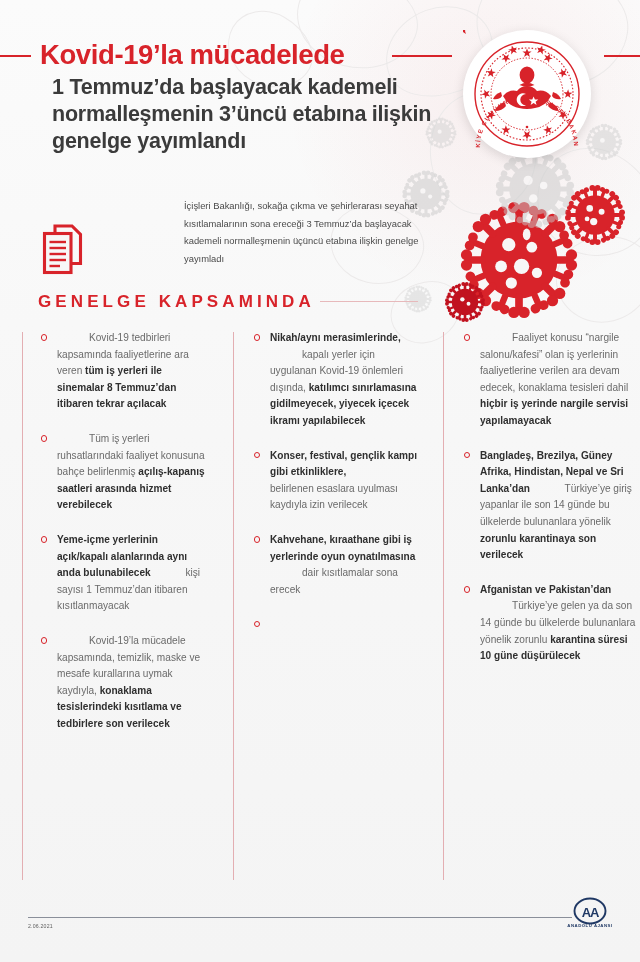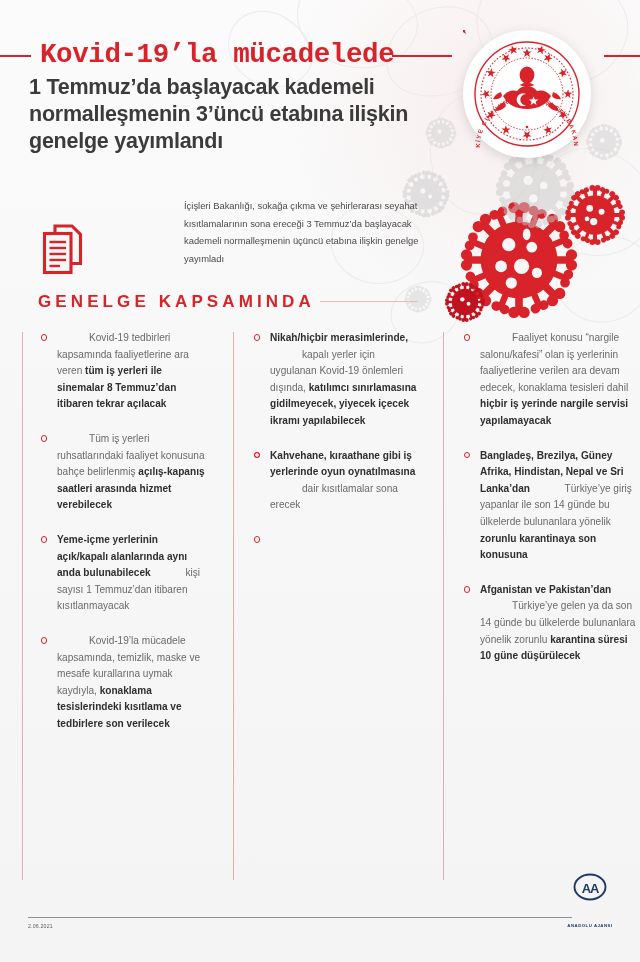--- a/index.html
+++ b/index.html
@@ -33,22 +33,22 @@
   
   .virus{position:absolute;}
   .virus svg{display:block;}
 
   
   .rule-red{position:absolute;height:2px;background:#d8232a;}
   .rule-thin{position:absolute;height:1px;background:#e7b9bb;}
 
   .title1{position:absolute;left:40px;top:39px;
     font-size:27.5px;font-weight:700;color:#d8232a;letter-spacing:-.4px;
-    white-space:nowrap;font-family:Liberation Mono, monospace;}
-  .title2{position:absolute;left:29px;top:74px;width:380px;
+    white-space:nowrap;}
+  .title2{position:absolute;left:52px;top:74px;width:380px;
     font-size:21.5px;font-weight:700;color:#3b3b3b;line-height:27px;letter-spacing:-.25px;}
   .lede{position:absolute;left:184px;top:197px;width:245px;
     font-size:9.4px;color:#4b4b4b;line-height:17.6px;}
 
   
   .emblem-wrap{position:absolute;left:463px;top:30px;width:128px;height:128px;}
   .emblem-disc{position:absolute;inset:0;border-radius:50%;background:#fff;
     box-shadow:0 3px 12px rgba(0,0,0,.13);}
 
   
@@ -72,21 +72,21 @@
   ul.items li{position:relative;padding-left:16px;margin-bottom:18px;
     font-size:10.1px;line-height:16.6px;color:#6a6a6a;}
   ul.items li .bullet{position:absolute;left:0;top:4.4px;
     width:6.4px;height:6.4px;border:1.3px solid #d8232a;border-radius:50%;box-sizing:border-box;}
   ul.items li b{font-weight:700;color:#2f2f2f;}
   ul.items li .n{font-weight:400;color:#6a6a6a;margin-left:32px;}
 
   
   .foot-rule{position:absolute;left:28px;top:917px;width:544px;height:1px;background:#8a8f9a;}
   .foot-date{position:absolute;left:28px;top:923px;font-size:5.2px;color:#5d5d5d;letter-spacing:.2px;}
-  .aa-logo{position:absolute;left:566px;top:872px;width:48px;height:32px;}
+  .aa-logo{position:absolute;left:566px;top:896px;width:48px;height:32px;}
   .aa-name{position:absolute;left:562px;top:923px;width:56px;text-align:center;
     font-size:4.3px;color:#1f3864;letter-spacing:.5px;font-weight:700;}
 </style>
 </head>
 <body>
 
 <div class="page">
 
   <div class="bg-layer">
     <div class="hdr-wash"></div>
@@ -363,32 +363,32 @@
         <li><span class="bullet"></span><span><span class="n">Kovid-19 tedbirleri kapsamında faaliyetlerine ara veren </span><b>tüm iş yerleri ile sinemalar 8 Temmuz’dan itibaren tekrar açılacak</b></span></li>
         <li><span class="bullet"></span><span><span class="n">Tüm iş yerleri ruhsatlarındaki faaliyet konusuna bahçe belirlenmiş </span><b>açılış-kapanış saatleri arasında hizmet verebilecek</b></span></li>
         <li><span class="bullet"></span><span><b>Yeme-içme yerlerinin açık/kapalı alanlarında aynı anda bulunabilecek</b><span class="n"> kişi sayısı 1 Temmuz’dan itibaren kısıtlanmayacak</span></span></li>
         <li><span class="bullet"></span><span><span class="n">Kovid-19’la mücadele kapsamında, temizlik, maske ve mesafe kurallarına uymak kaydıyla, </span><b>konaklama tesislerindeki kısıtlama ve tedbirlere son verilecek</b></span></li>
       </ul>
     </div>
 
     <div class="col col2">
       <div class="col-line"></div>
       <ul class="items">
-        <li><span class="bullet"></span><span><b>Nikah/hiçbir merasimlerinde,</b><span class="n"> kapalı yerler için uygulanan Kovid-19 önlemleri dışında, </span><b>katılımcı sınırlamasına gidilmeyecek, yiyecek içecek ikramı yapılabilecek</b></span></li>
-        <li><span class="bullet"></span></li>
+        <li><span class="bullet"></span><span><b>Nikah/aynı merasimlerinde,</b><span class="n"> kapalı yerler için uygulanan Kovid-19 önlemleri dışında, </span><b>katılımcı sınırlamasına gidilmeyecek, yiyecek içecek ikramı yapılabilecek</b></span></li>
+        <li><span class="bullet"></span><span><b>Konser, festival, gençlik kampı gibi etkinliklere,</b><span class="n"> belirlenen esaslara uyulması kaydıyla izin verilecek</span></span></li>
         <li><span class="bullet"></span><span><b>Kahvehane, kıraathane gibi iş yerlerinde oyun oynatılmasına</b><span class="n"> dair kısıtlamalar sona erecek</span></span></li>
         <li><span class="bullet"></span></li>
       </ul>
     </div>
 
     <div class="col col3">
       <div class="col-line"></div>
       <ul class="items">
         <li><span class="bullet"></span><span><span class="n">Faaliyet konusu “nargile salonu/kafesi” olan iş yerlerinin faaliyetlerine verilen ara devam edecek, konaklama tesisleri dahil </span><b>hiçbir iş yerinde nargile servisi yapılamayacak</b></span></li>
-        <li><span class="bullet"></span><span><b>Bangladeş, Brezilya, Güney Afrika, Hindistan, Nepal ve Sri Lanka’dan</b><span class="n"> Türkiye’ye giriş yapanlar ile son 14 günde bu ülkelerde bulunanlara yönelik </span><b>zorunlu karantinaya son konusuna</b></span></li>
+        <li><span class="bullet"></span><span><b>Bangladeş, Brezilya, Güney Afrika, Hindistan, Nepal ve Sri Lanka’dan</b><span class="n"> Türkiye’ye giriş yapanlar ile son 14 günde bu ülkelerde bulunanlara yönelik </span><b>zorunlu karantinaya son verilecek</b></span></li>
         <li><span class="bullet"></span><span><b>Afganistan ve Pakistan’dan</b><span class="n"> Türkiye’ye gelen ya da son 14 günde bu ülkelerde bulunanlara yönelik zorunlu </span><b>karantina süresi 10 güne düşürülecek</b></span></li>
       </ul>
     </div>
 
   </div>
 
   <div class="foot-rule"></div>
   <div class="foot-date">2.06.2021</div>
   <div class="aa-logo">
     <svg width="48" height="32" viewBox="0 0 48 32">

